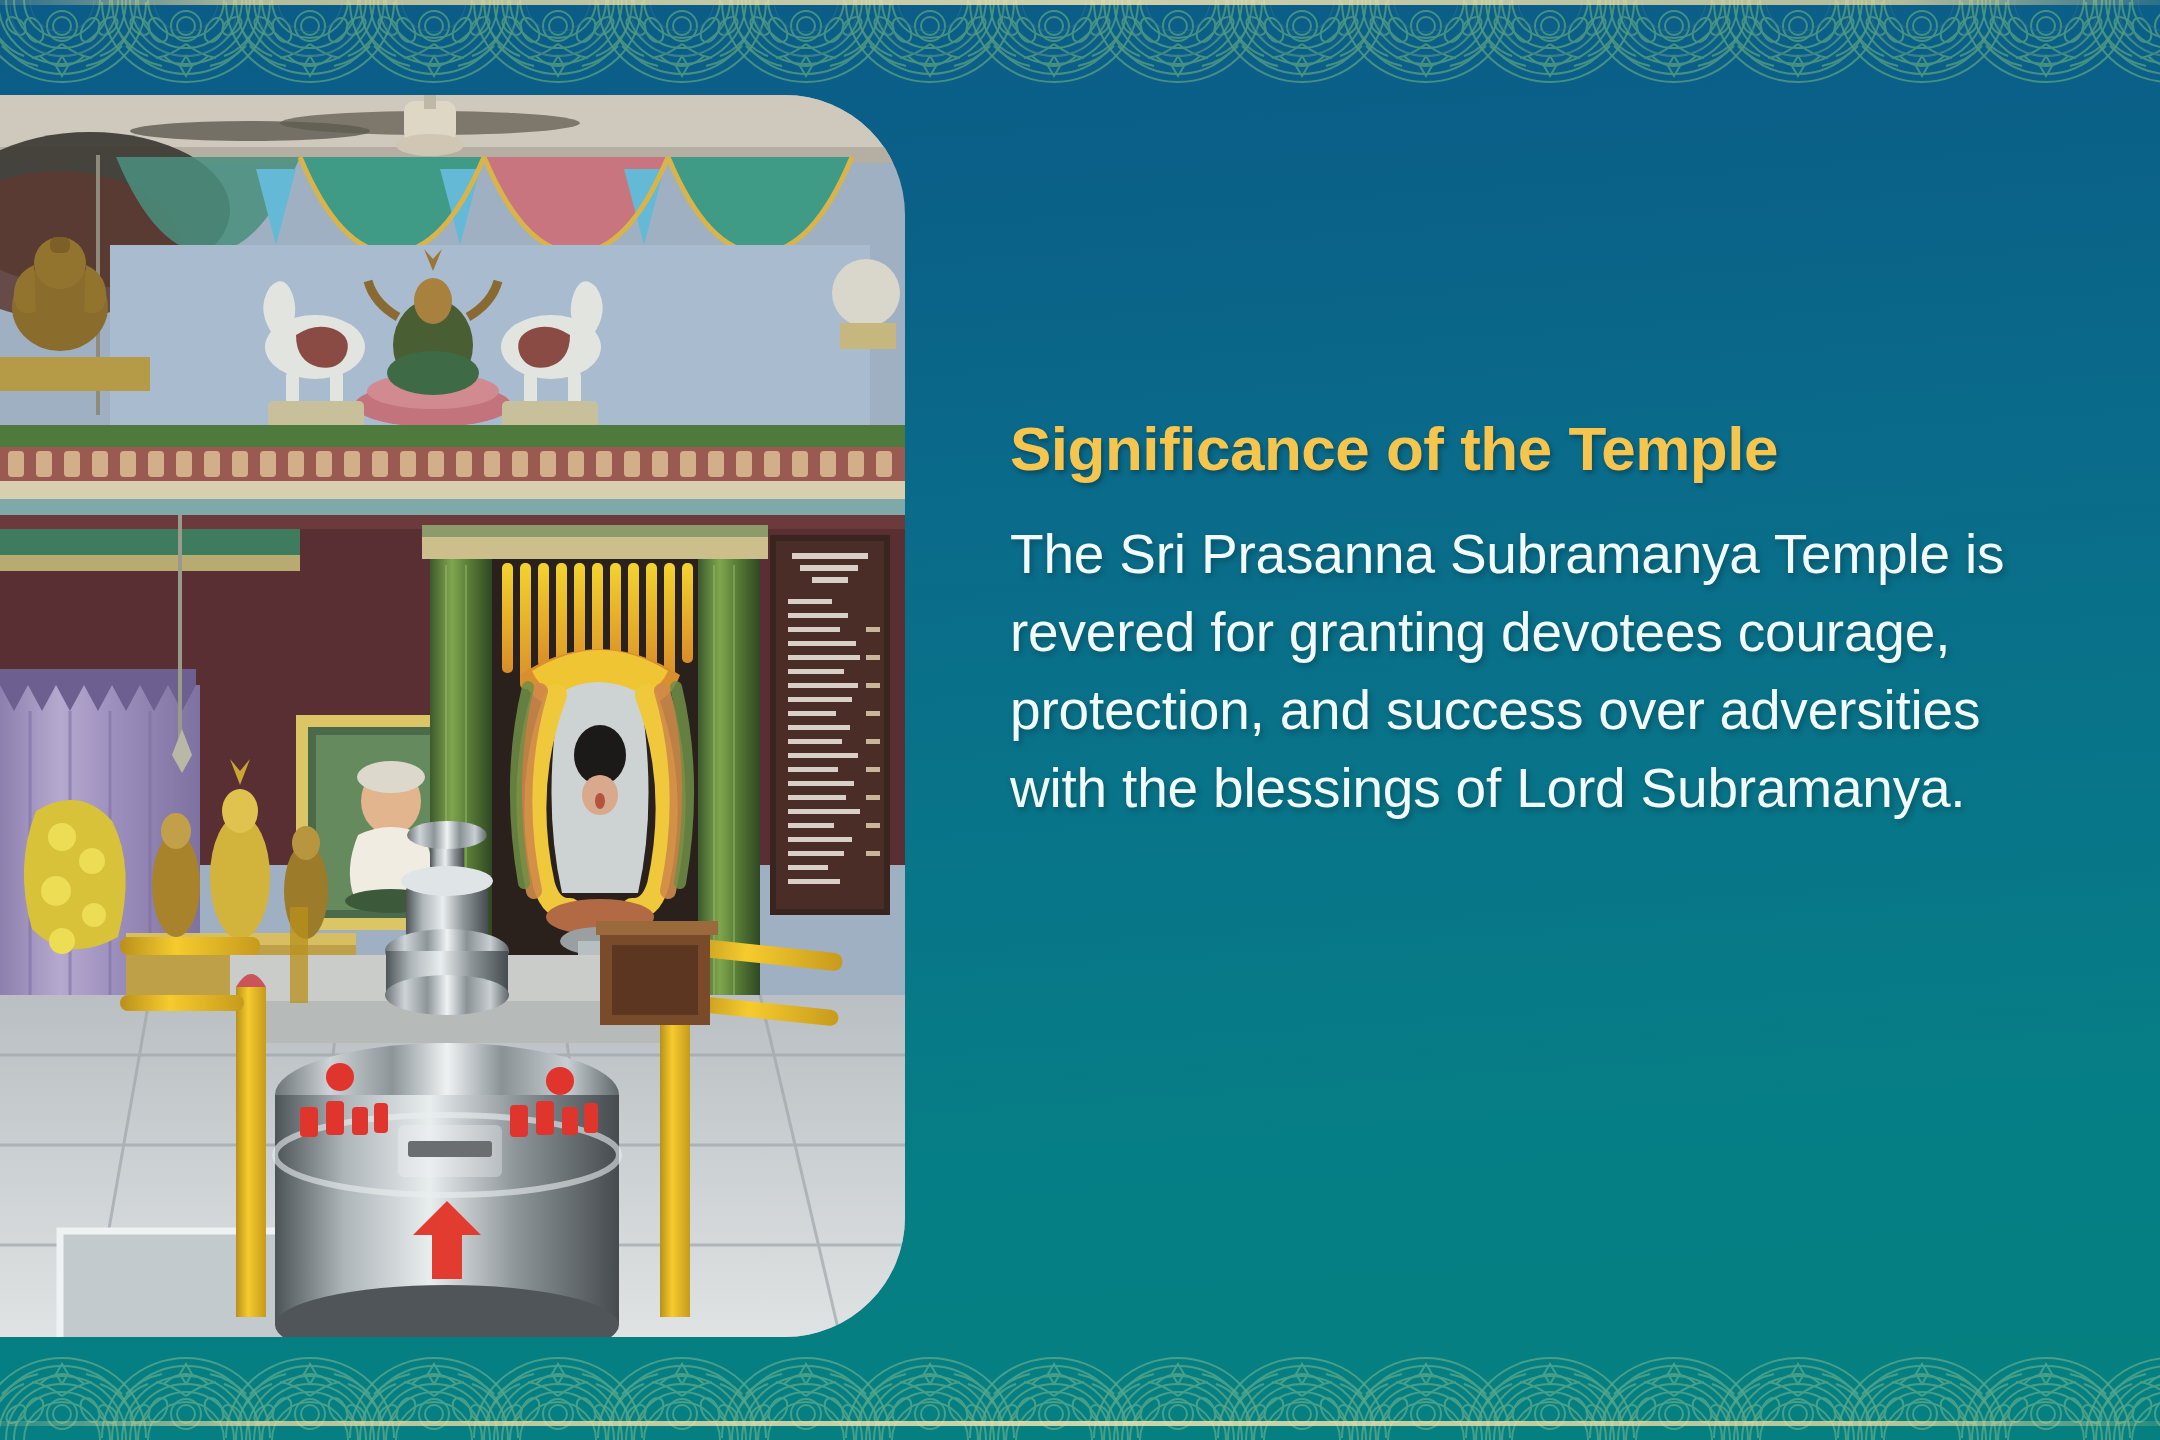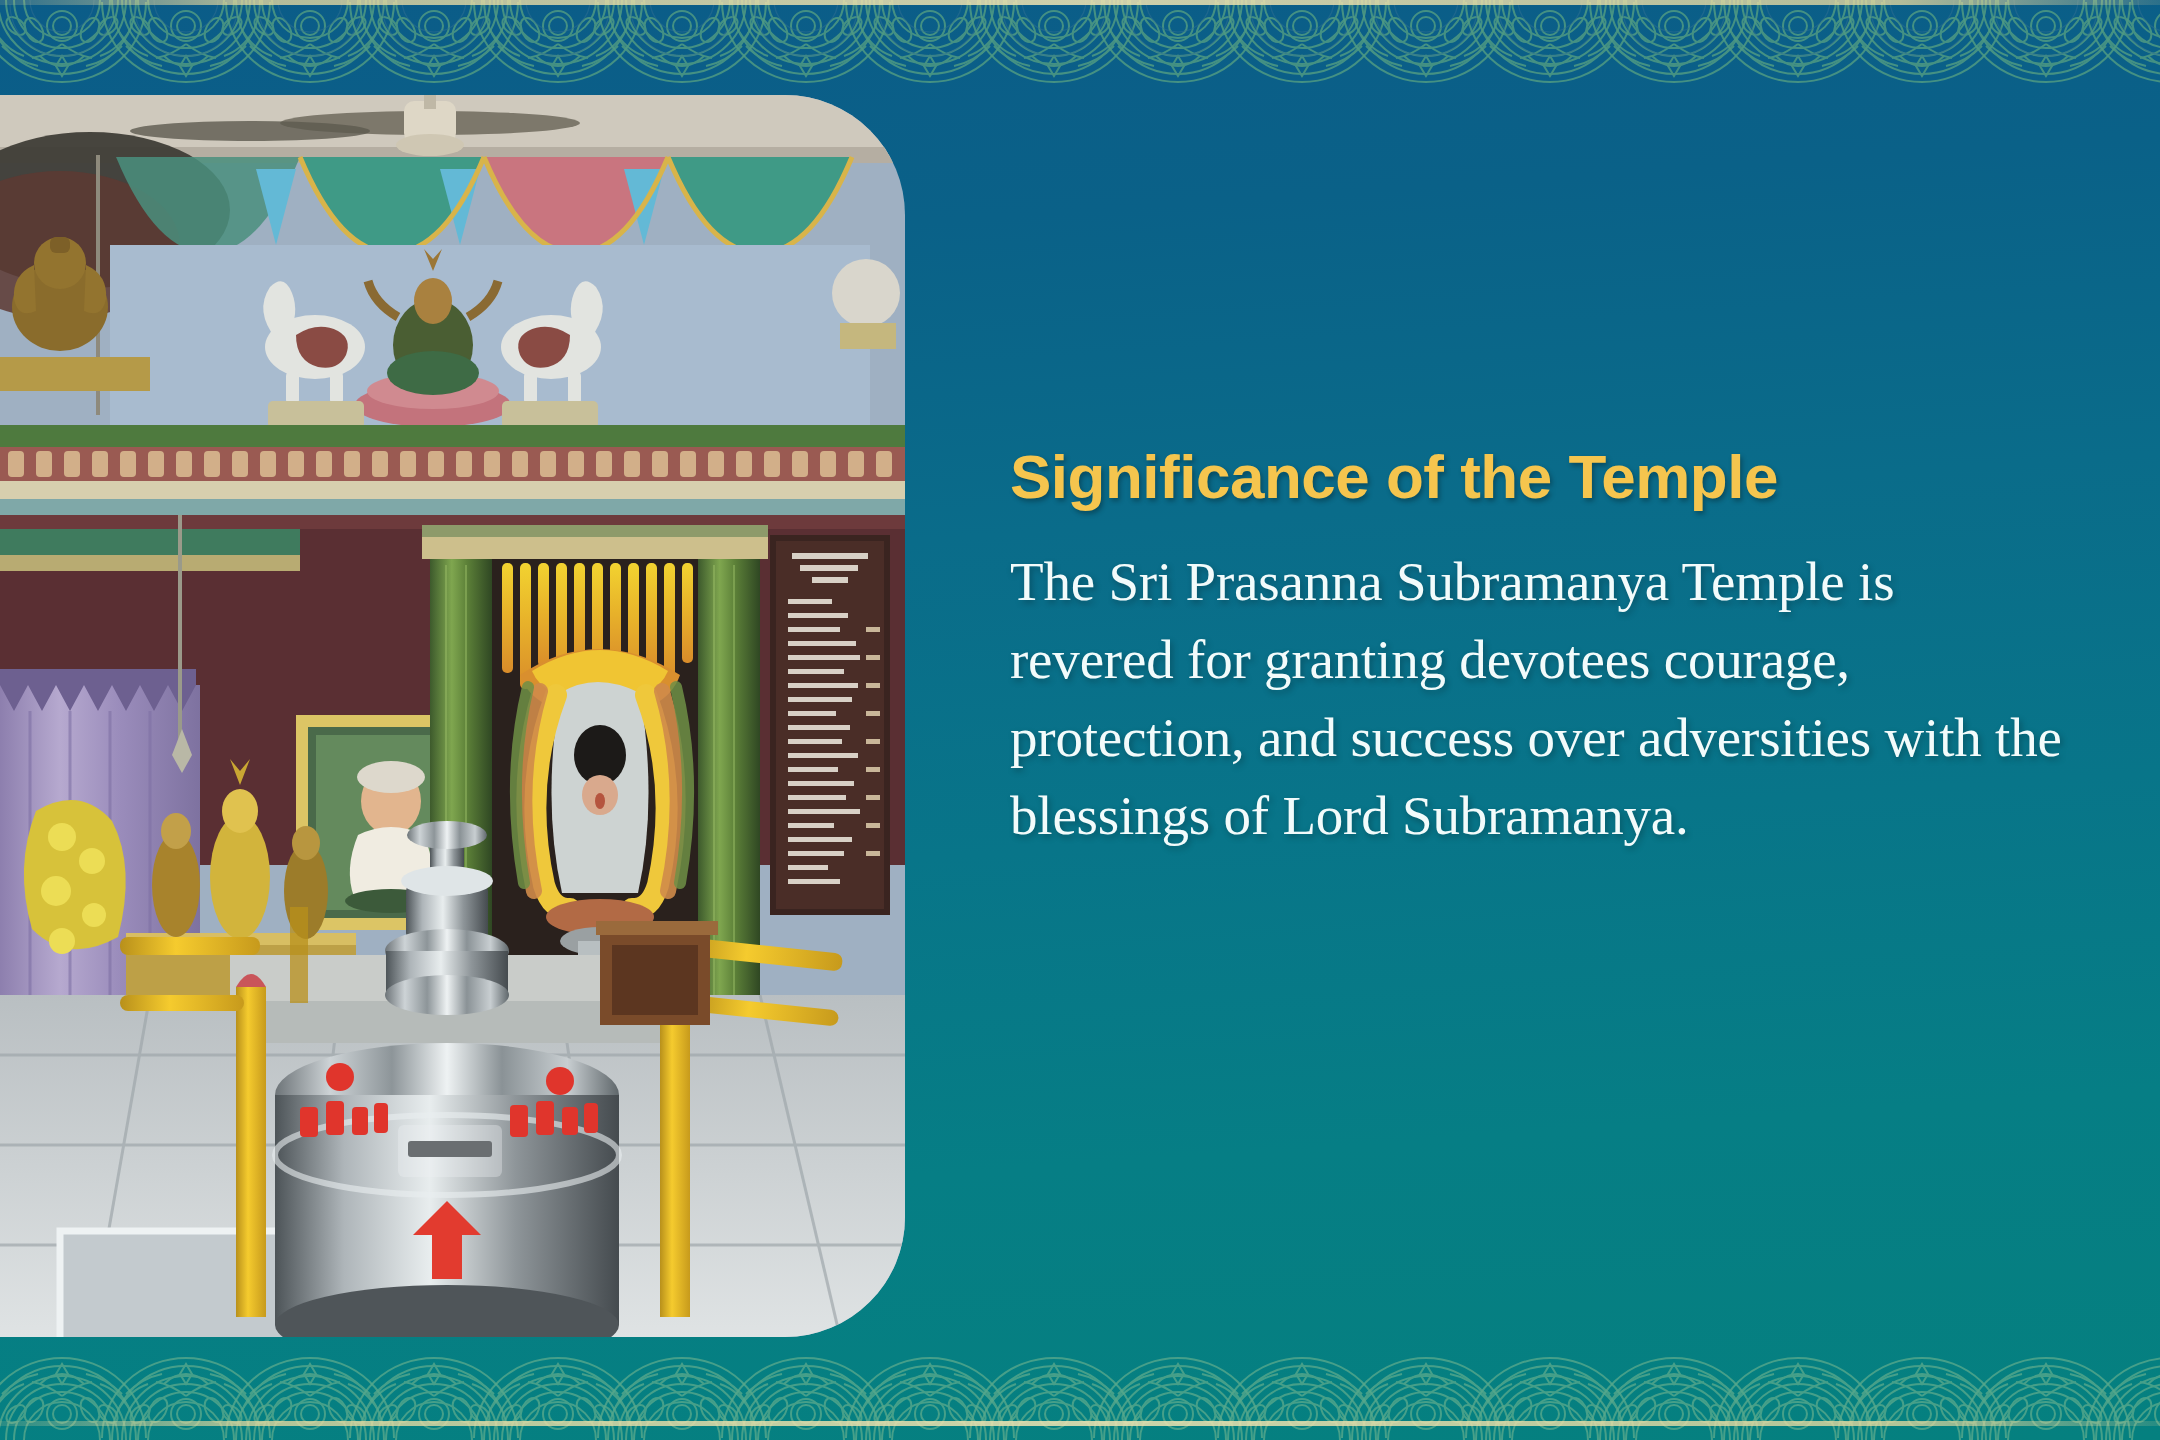--- a/index.html
+++ b/index.html
@@ -21,31 +21,30 @@
 
   
   #photo-panel{
     position:absolute;left:0;top:95px;width:905px;height:1242px;
     border-top-right-radius:120px;border-bottom-right-radius:120px;
     overflow:hidden;
     box-shadow:0 0 0 0 rgba(0,0,0,0);
   }
 
   
-  #text-col{position:absolute;left:1010px;top:444px;width:1060px;}
+  #text-col{position:absolute;left:1010px;top:416px;width:1060px;}
   #title{
     font-size:62px;font-weight:bold;letter-spacing:-.5px;line-height:1.05;
     color:#f5c54e;margin:0 0 34px 0;
     text-shadow:2px 3px 5px rgba(0,0,0,.30);
   }
   #body-text{
     font-size:55px;line-height:1.42;color:#f2fbfb;font-weight:400;
     margin:0;letter-spacing:-.2px;
     text-shadow:2px 3px 6px rgba(0,0,0,.28);
-    font-family:Liberation Serif, serif;
   }
 </style>
 </head>
 <body>
 
 <div id="slide">
 
   <div class="border-strip border-top">
     <svg width="2160" height="96" viewBox="0 0 2160 96" preserveAspectRatio="none">
       <defs>

